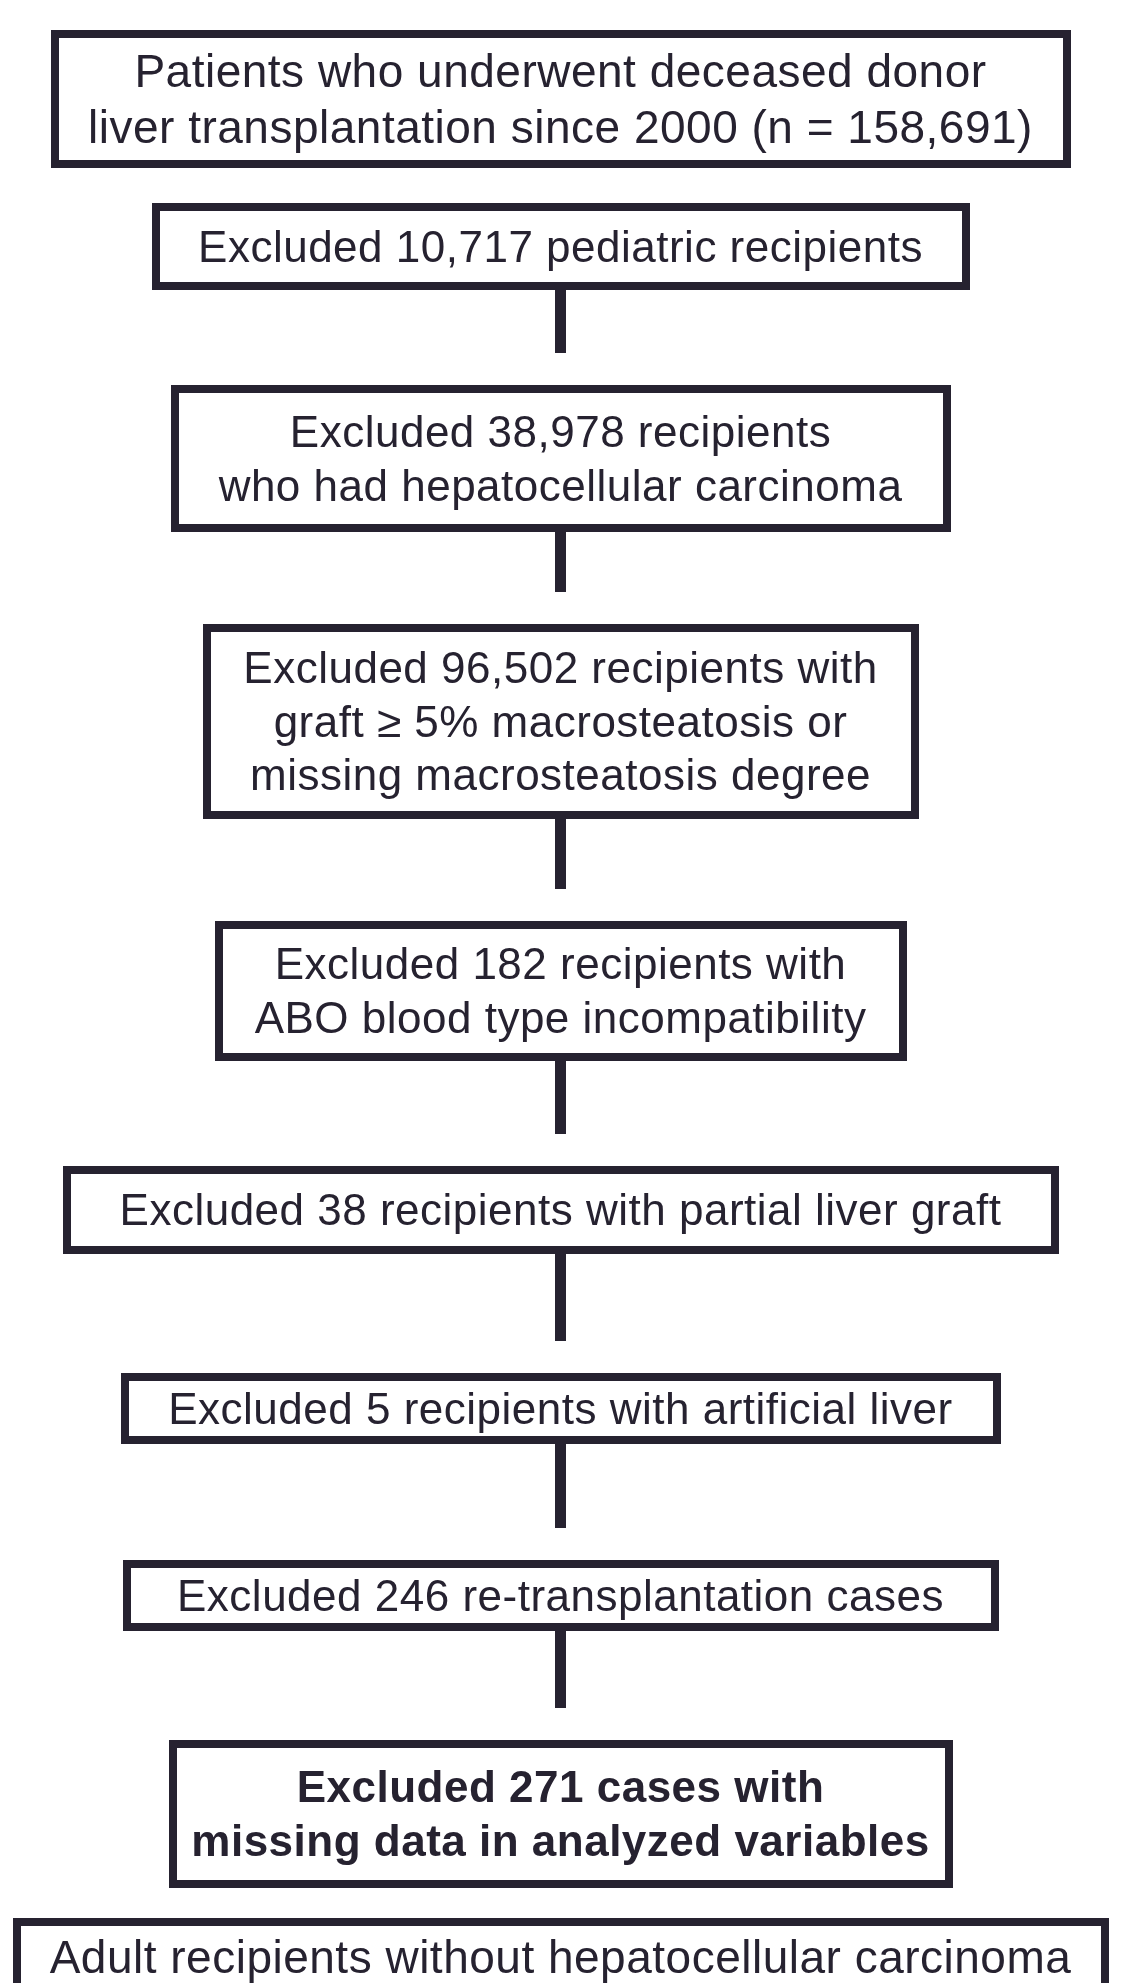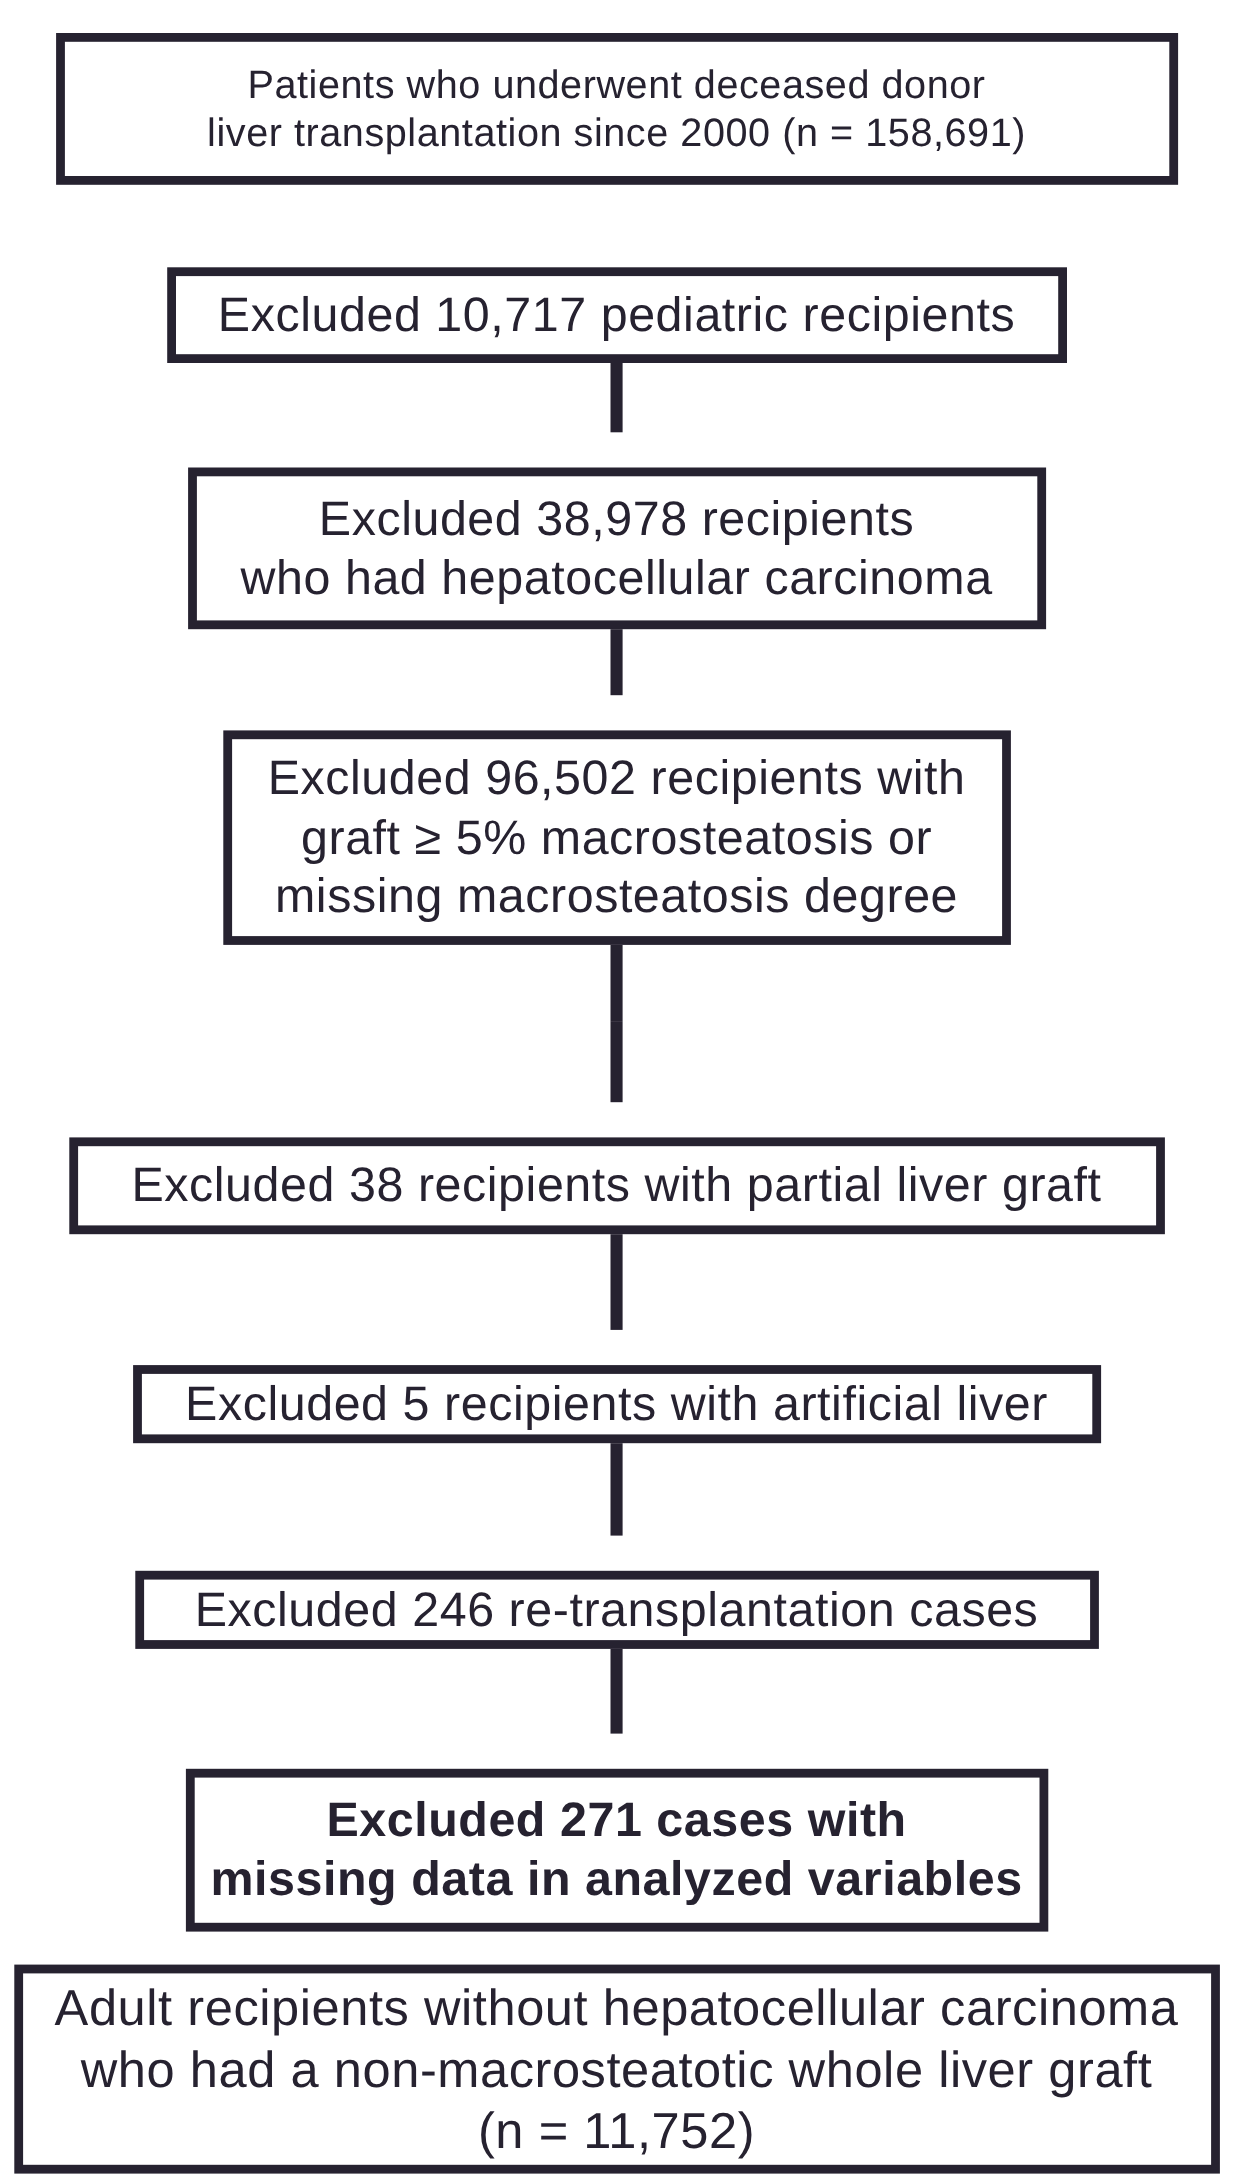--- a/index.html
+++ b/index.html
@@ -36,22 +36,22 @@
     line-height: 1.22;
     white-space: pre-line;
     letter-spacing: 0.5px;
     margin-top: 32px;
   }
   .conn {
     width: 11px;
     background: #262230;
   }
   
-  .n1  { width: 1020px; height: 138px; margin-top: 30px; font-size: 36px; }
-  .n2  { width: 818px;  height: 87px;  margin-top: 75px; }   
+  .n1  { width: 1020px; height: 138px; margin-top: 30px; font-size: 46px; }
+  .n2  { width: 818px;  height: 87px;  margin-top: 35px; }   
   .c1  { height: 63px; }
   .n3  { width: 780px;  height: 147px; }
   .c2  { height: 60px; }
   .n4  { width: 716px;  height: 195px; text-align: center; }
   .c3  { height: 70px; }
   .n5  { width: 692px;  height: 140px; }
   .c4  { height: 73px; }
   .n6  { width: 996px;  height: 88px; text-align: right; }
   .c5  { height: 87px; }
   .n7  { width: 880px;  height: 71px; }
@@ -85,20 +85,24 @@
   <div class="conn c2"></div>
 
   <div class="node n4">
     <span>Excluded 96,502 recipients with
 graft ≥ 5% macrosteatosis or
 missing macrosteatosis degree</span>
   </div>
 
   <div class="conn c3"></div>
 
+  <div class="node n5">
+    <span>Excluded 182 recipients with
+ABO blood type incompatibility</span>
+  </div>
 
   <div class="conn c4"></div>
 
   <div class="node n6">
     <span>Excluded 38 recipients with partial liver graft</span>
   </div>
 
   <div class="conn c5"></div>
 
   <div class="node n7">

